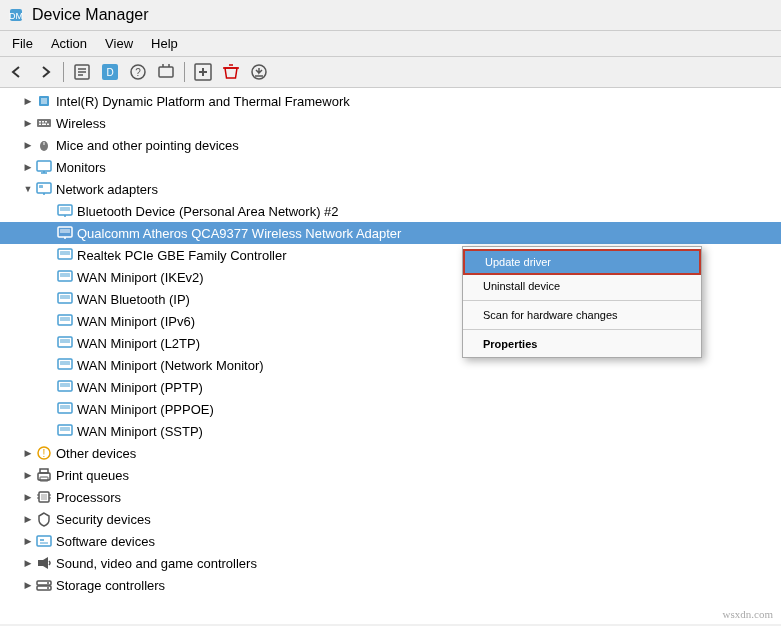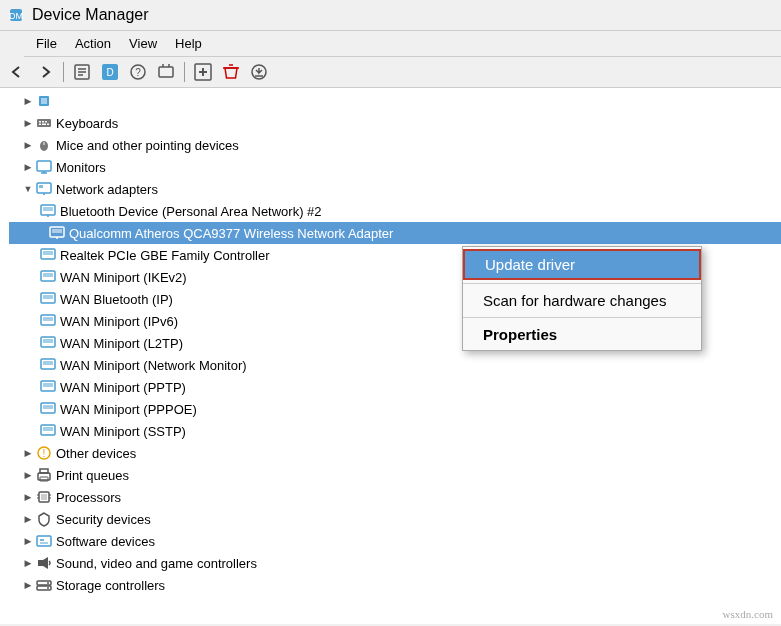--- a/index.html
+++ b/index.html
@@ -27,21 +27,20 @@
     }
 
     
     .menu-bar {
       background: #f0f0f0;
       display: flex;
       align-items: center;
       padding: 2px 4px;
       border-bottom: 1px solid #ccc;
       gap: 2px;
-      margin-left: 24px;
     }
     .menu-item {
       padding: 3px 8px;
       cursor: pointer;
       font-size: 13px;
     }
 
     
     .toolbar {
       background: #f0f0f0;
@@ -89,21 +88,20 @@
       display: flex;
       align-items: center;
       padding: 2px 4px;
       cursor: pointer;
       white-space: nowrap;
       height: 22px;
     }
     .tree-item.highlighted {
       background: #5b9bd5;
       color: #fff;
-      margin-left: 9px;
     }
 
     .tree-toggle {
       width: 16px;
       height: 16px;
       display: inline-flex;
       align-items: center;
       justify-content: center;
       font-size: 9px;
       color: #555;
@@ -132,40 +130,40 @@
       width: 240px;
       background: #f9f9f9;
       border: 1px solid #aaa;
       box-shadow: 3px 3px 8px rgba(0,0,0,0.3);
       z-index: 100;
       padding: 2px 0;
     }
     .context-menu-item {
       padding: 5px 20px;
       cursor: pointer;
-      font-size: 15px;
+      font-size: 11px;
       white-space: nowrap;
     }
     .context-menu-item.active {
       background: #5b9bd5;
       color: #fff;
       border: 2px solid #c0392b;
     }
     .context-menu-item.bold {
       font-weight: bold;
     }
     .context-menu-separator {
       height: 1px;
       background: #ccc;
       margin: 3px 0;
     }
 
     
     .indent-1 { padding-left: 20px; }
-    .indent-2 { padding-left: 24px; }
+    .indent-2 { padding-left: 41px; }
 
     
     svg { display: inline-block; vertical-align: middle; }
 
     .watermark {
       position: absolute;
       bottom: 4px;
       right: 8px;
       font-size: 11px;
       color: #aaa;
@@ -260,36 +258,37 @@
   <div class="tree-panel">
 
     <div class="tree-item indent-1">
       <span class="tree-toggle">▶</span>
       <span class="tree-icon">
         <svg width="16" height="16" viewBox="0 0 16 16">
             <rect x="3" y="3" width="10" height="10" rx="1" fill="#4a9fd4"></rect>
             <rect x="5" y="5" width="6" height="6" fill="#fff" opacity="0.5"></rect>
           </svg>
       </span>
+      <span class="tree-label">Intel(R) Dynamic Platform and Thermal Framework</span>
     </div>
 
     <div class="tree-item indent-1">
       <span class="tree-toggle">▶</span>
       <span class="tree-icon">
         <svg width="16" height="16" viewBox="0 0 16 16">
             <rect x="1" y="4" width="14" height="8" rx="1" fill="#777"></rect>
             <rect x="3" y="6" width="2" height="1.5" rx="0.3" fill="#fff"></rect>
             <rect x="6" y="6" width="2" height="1.5" rx="0.3" fill="#fff"></rect>
             <rect x="9" y="6" width="2" height="1.5" rx="0.3" fill="#fff"></rect>
             <rect x="3" y="8.5" width="2" height="1.5" rx="0.3" fill="#fff"></rect>
             <rect x="6" y="8.5" width="4" height="1.5" rx="0.3" fill="#fff"></rect>
             <rect x="11" y="8.5" width="2" height="1.5" rx="0.3" fill="#fff"></rect>
           </svg>
       </span>
-      <span class="tree-label">Keyboards</span>
+      <span class="tree-label">Wireless</span>
     </div>
 
     <div class="tree-item indent-1">
       <span class="tree-toggle">▶</span>
       <span class="tree-icon">
         <svg width="16" height="16" viewBox="0 0 16 16">
             <ellipse cx="8" cy="9" rx="4" ry="5" fill="#777"></ellipse>
             <line x1="8" y1="5" x2="8" y2="8" stroke="#fff" stroke-width="1"></line>
           </svg>
       </span>
@@ -525,20 +524,21 @@
             <circle cx="12" cy="11" r="1" fill="#555"></circle>
           </svg>
       </span>
       <span class="tree-label">Storage controllers</span>
     </div>
 
   </div>
 
   <div class="context-menu">
     <div class="context-menu-item active">Update driver</div>
+    <div class="context-menu-item">Uninstall device</div>
     <div class="context-menu-separator"></div>
     <div class="context-menu-item">Scan for hardware changes</div>
     <div class="context-menu-separator"></div>
     <div class="context-menu-item bold">Properties</div>
   </div>
 
   <div class="watermark">wsxdn.com</div>
 </div>
 
 </body></html>

